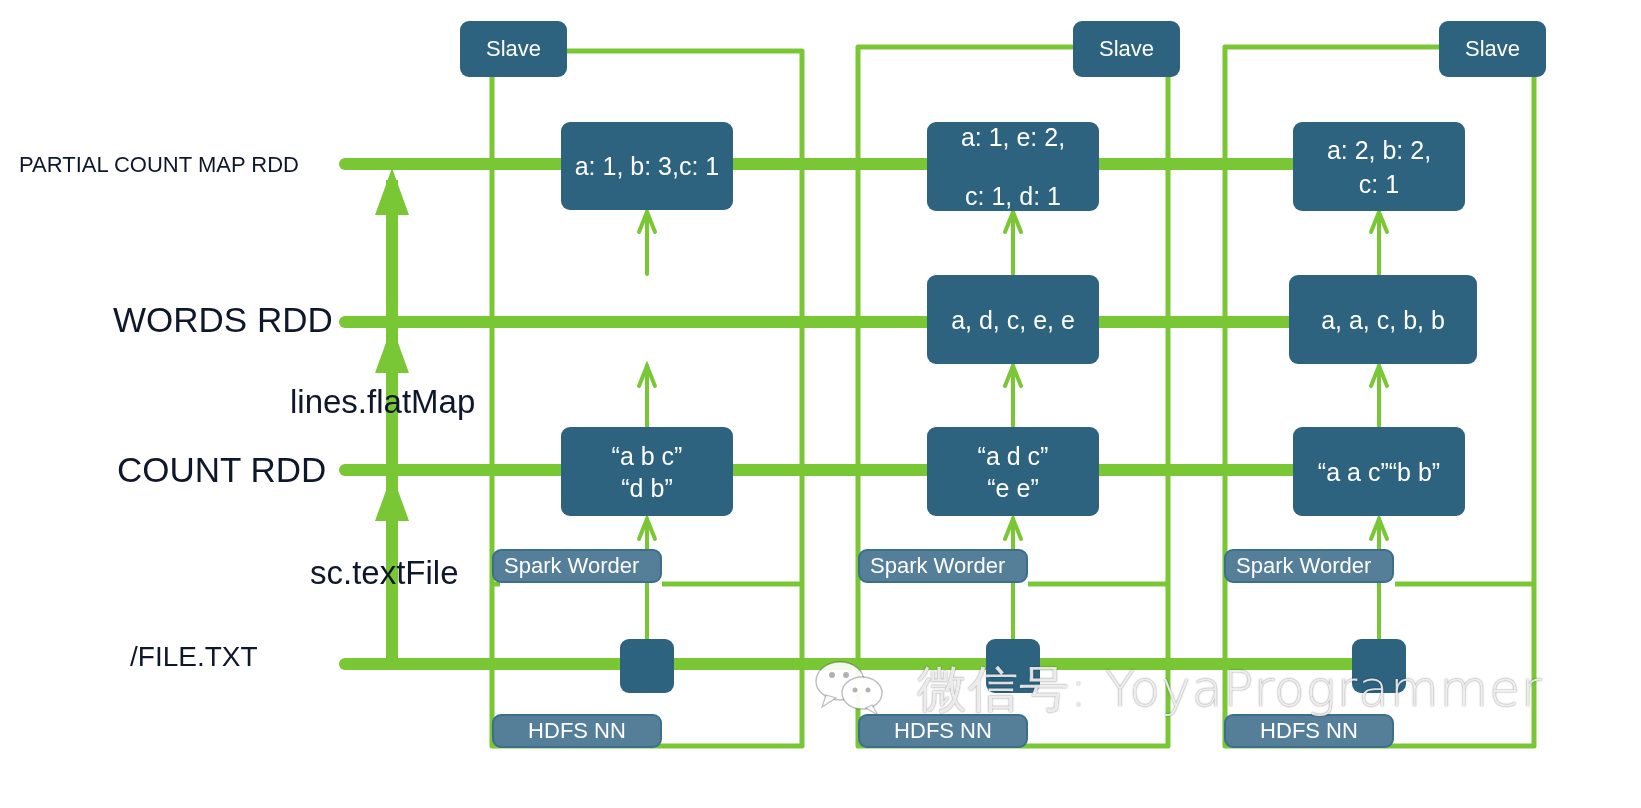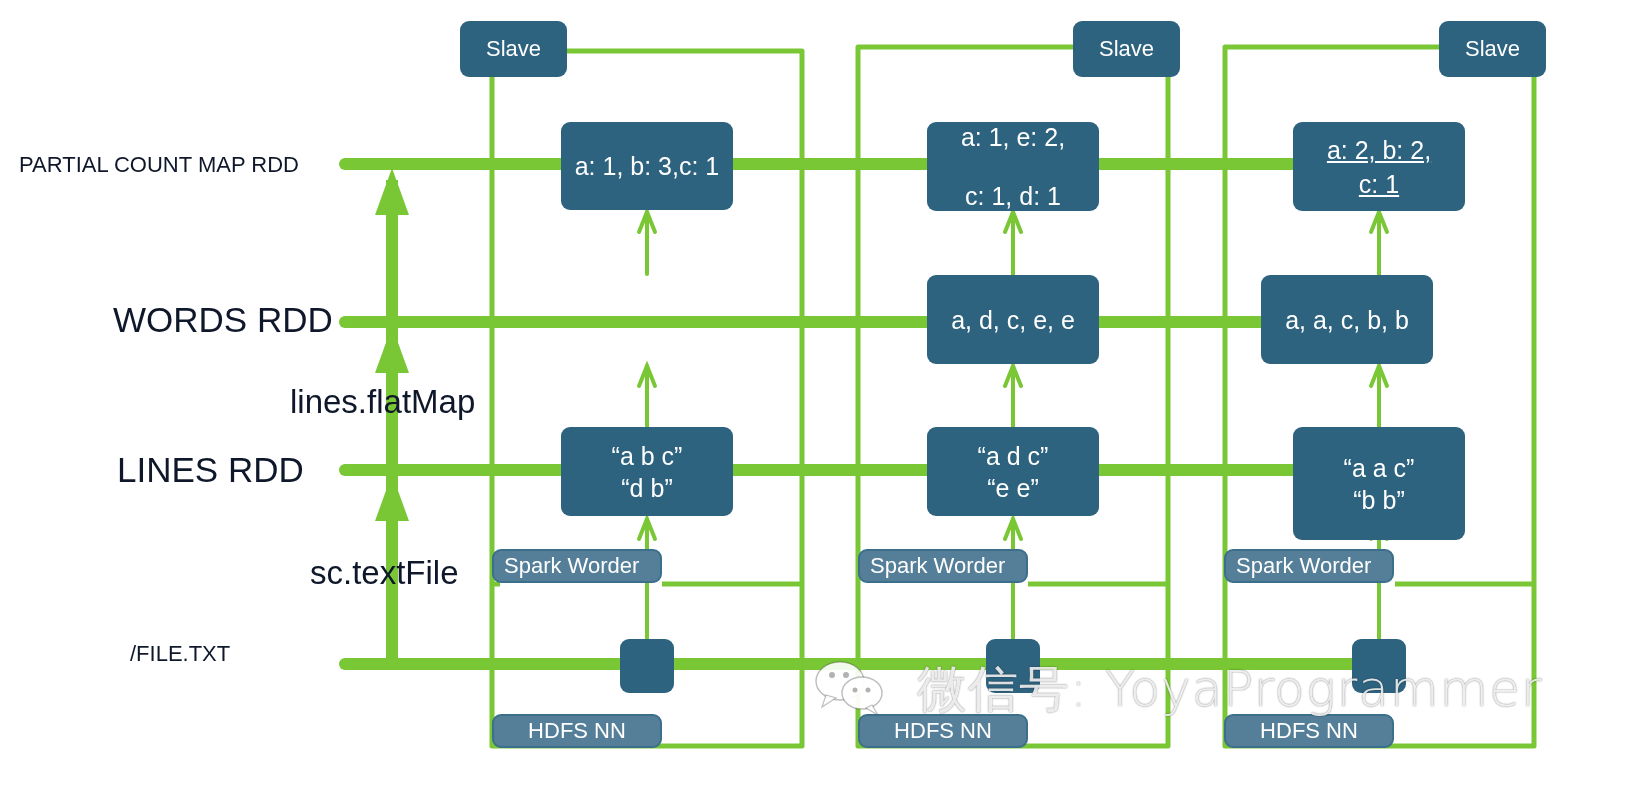--- a/index.html
+++ b/index.html
@@ -70,22 +70,22 @@
         <polyline points="1371,232 1379,212 1387,232"></polyline>
       <line x1="1379" y1="366" x2="1379" y2="428"></line>
         <polyline points="1371,386 1379,366 1387,386"></polyline>
       <line x1="1379" y1="519" x2="1379" y2="640"></line>
         <polyline points="1371,539 1379,519 1387,539"></polyline>
     </g>
   </svg>
 
   <div class="lbl" style="left:19px;top:152px;font-size:22px;">PARTIAL COUNT MAP RDD</div>
   <div class="lbl" style="left:113px;top:300px;font-size:35px;">WORDS RDD</div>
-  <div class="lbl" style="left:117px;top:450px;font-size:35px;">LINES RDD</div>
-  <div class="lbl" style="left:130px;top:641px;font-size:22px;">/FILE.TXT</div>
+  <div class="lbl" style="left:117px;top:450px;font-size:35px;">COUNT RDD</div>
+  <div class="lbl" style="left:130px;top:641px;font-size:28px;">/FILE.TXT</div>
 
   <div class="lbl" style="left:290px;top:383px;font-size:33px;">lines.flatMap</div>
   <div class="lbl" style="left:310px;top:554px;font-size:33px;">sc.textFile</div>
 
   <div class="box slave-box" style="left:460px;top:21px;">Slave</div>
   <div class="box rdd-box" style="left:561px;top:122px;width:172px;height:88px;flex-direction:row;">
     <span>a: 1, b: 3,</span>
     <span>c: 1</span>
   </div>
   <div class="box rdd-box" style="left:561px;top:427px;width:172px;height:89px;flex-direction:column;line-height:32px;">
@@ -104,26 +104,26 @@
   <div class="box rdd-box" style="left:927px;top:275px;width:172px;height:89px;">a, d, c, e, e</div>
   <div class="box rdd-box" style="left:927px;top:427px;width:172px;height:89px;flex-direction:column;line-height:32px;">
     <span>“a d c”</span>
     <span>“e e”</span>
   </div>
   <div class="box small-box" style="left:858px;top:549px;">Spark Worder</div>
   <div class="box block-box" style="left:986px;top:639px;"></div>
   <div class="box small-box hdfs-box" style="left:858px;top:714px;">HDFS NN</div>
 
   <div class="box slave-box" style="left:1439px;top:21px;">Slave</div>
-  <div class="box rdd-box" style="left:1293px;top:122px;width:172px;height:89px;flex-direction:column;text-decoration:underline;">
+  <div class="box rdd-box" style="left:1293px;top:122px;width:172px;height:89px;flex-direction:column;">
     <span>a: 2, b: 2,</span>
     <span>c: 1</span>
   </div>
-  <div class="box rdd-box" style="left:1261px;top:275px;width:172px;height:89px;">a, a, c, b, b</div>
-  <div class="box rdd-box" style="left:1293px;top:427px;width:172px;height:113px;flex-direction:column;line-height:32px;">
+  <div class="box rdd-box" style="left:1289px;top:275px;width:188px;height:89px;">a, a, c, b, b</div>
+  <div class="box rdd-box" style="left:1293px;top:427px;width:172px;height:89px;flex-direction:row;line-height:32px;">
     <span>“a a c”</span>
     <span>“b b”</span>
   </div>
   <div class="box small-box" style="left:1224px;top:549px;">Spark Worder</div>
   <div class="box block-box" style="left:1352px;top:639px;"></div>
   <div class="box small-box hdfs-box" style="left:1224px;top:714px;">HDFS NN</div>
 
   <div class="watermark">
     <span class="wm-icon">
       <svg width="76" height="60" viewBox="0 0 76 60">

